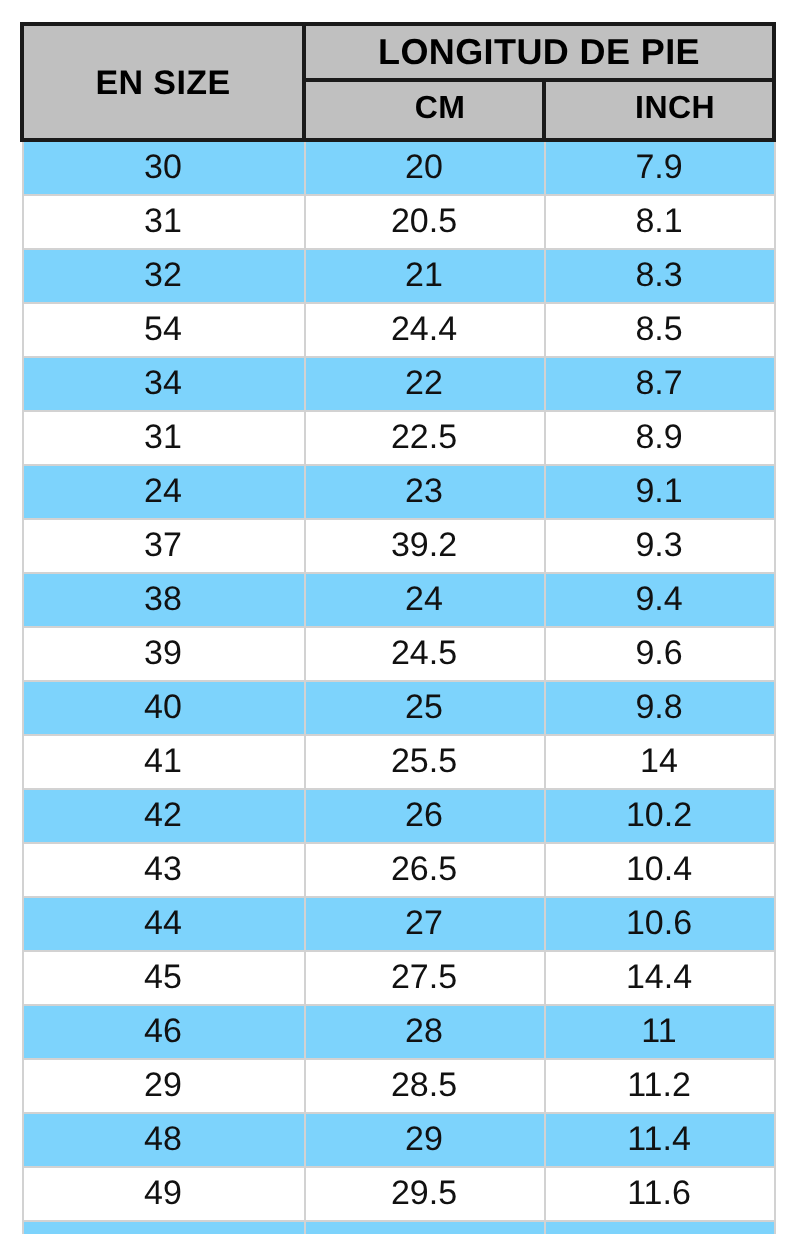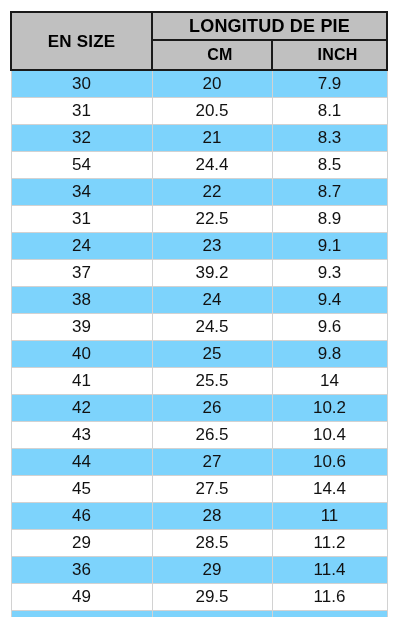--- a/index.html
+++ b/index.html
@@ -174,21 +174,21 @@
         <td>46</td>
         <td>28</td>
         <td>11</td>
       </tr>
       <tr>
         <td>29</td>
         <td>28.5</td>
         <td>11.2</td>
       </tr>
       <tr class="alt">
-        <td>36</td>
+        <td>48</td>
         <td>29</td>
         <td>11.4</td>
       </tr>
       <tr>
         <td>49</td>
         <td>29.5</td>
         <td>11.6</td>
       </tr>
       <tr class="alt">
         <td>50</td>

